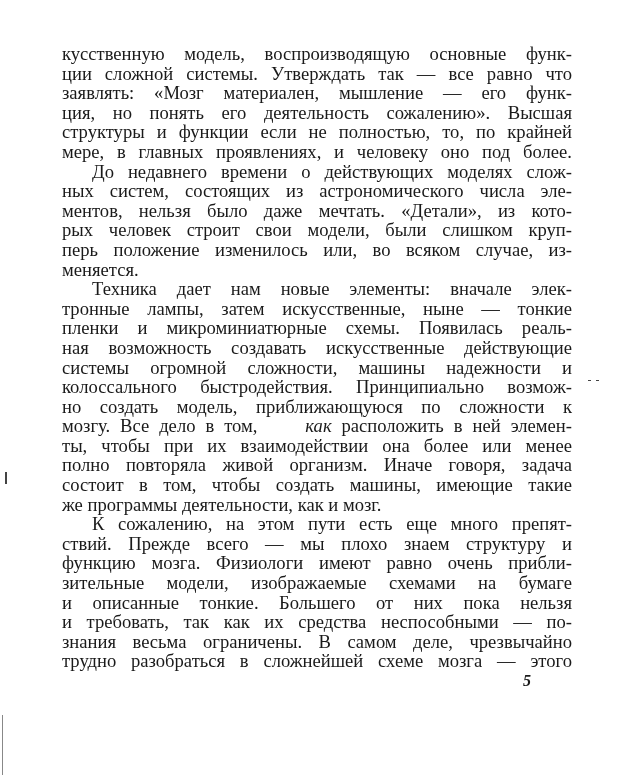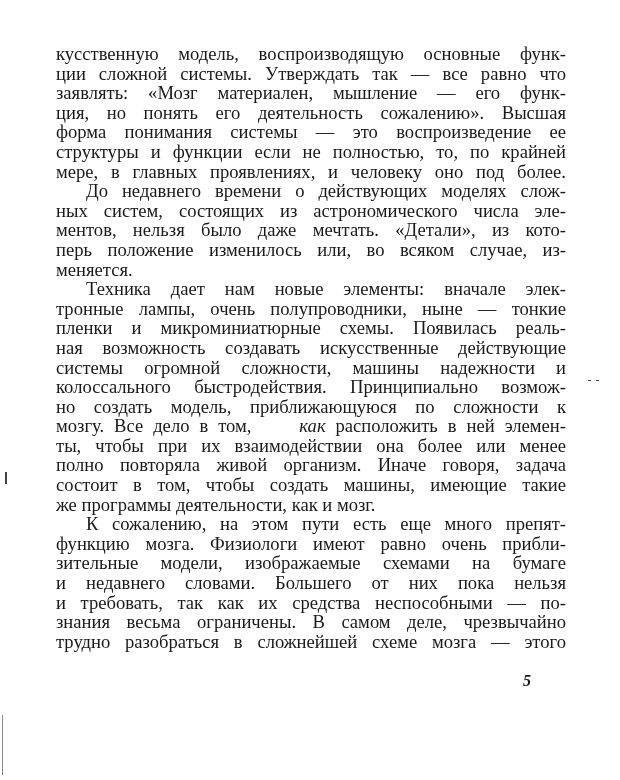--- a/index.html
+++ b/index.html
@@ -1,21 +1,21 @@
 <!DOCTYPE html>
 <html><head>
   <meta charset="utf-8">
   <style>
     html, body { margin: 0; padding: 0; }
     body {
       width: 620px; height: 780px; background: #ffffff; position: relative; overflow: hidden;
       font-family: "Liberation Serif", "DejaVu Serif", serif; color: #1a1a1a;
     }
     .page-text {
-      position: absolute; left: 56px; top: 44px; width: 510px;
+      position: absolute; left: 62px; top: 44px; width: 510px;
       font-size: 18.6px; line-height: 19.6px;
     }
     .line {
       display: block; white-space: nowrap; text-align: justify; text-align-last: justify;
       height: 19.6px; overflow: visible;
     }
     .line.last { text-align-last: left; }
     .line.indent { padding-left: 30px; }
     .page-number {
       position: absolute; left: 523px; top: 672px; font-size: 16px; font-weight: bold; font-style: italic;
@@ -25,50 +25,51 @@
   </style>
 </head>
 <body>
 
 <div class="page-text">
   <div>
     <span class="line">кусственную модель, воспроизводящую основные функ-</span>
     <span class="line">ции сложной системы. Утверждать так — все равно что</span>
     <span class="line">заявлять: «Мозг материален, мышление — его функ-</span>
     <span class="line">ция, но понять его деятельность сожалению». Высшая</span>
-    <span class="line">форма понимания системы — это воспроизведение ее</span>
     <span class="line">структуры и функции если не полностью, то, по крайней</span>
     <span class="line">мере, в главных проявлениях, и человеку оно под более.</span>
   </div>
   <div>
     <span class="line indent">До недавнего времени о действующих моделях слож-</span>
     <span class="line">ных систем, состоящих из астрономического числа эле-</span>
     <span class="line">ментов, нельзя было даже мечтать. «Детали», из кото-</span>
+    <span class="line">рых человек строит свои модели, были слишком круп-</span>
     <span class="line">перь положение изменилось или, во всяком случае, из-</span>
     <span class="line last">меняется.</span>
   </div>
   <div>
     <span class="line indent">Техника дает нам новые элементы: вначале элек-</span>
-    <span class="line">тронные лампы, очень полупроводники, ныне — тонкие</span>
+    <span class="line">тронные лампы, затем искусственные, ныне — тонкие</span>
     <span class="line">пленки и микроминиатюрные схемы. Появилась реаль-</span>
     <span class="line">ная возможность создавать искусственные действующие</span>
     <span class="line">системы огромной сложности, машины надежности и</span>
     <span class="line">колоссального быстродействия. Принципиально возмож-</span>
     <span class="line">но создать модель, приближающуюся по сложности к</span>
     <span class="line">мозгу. Все дело в том, <em>как</em> расположить в ней элемен-</span>
     <span class="line">ты, чтобы при их взаимодействии она более или менее</span>
     <span class="line">полно повторяла живой организм. Иначе говоря, задача</span>
     <span class="line">состоит в том, чтобы создать машины, имеющие такие</span>
     <span class="line last">же программы деятельности, как и мозг.</span>
   </div>
   <div>
     <span class="line indent">К сожалению, на этом пути есть еще много препят-</span>
+    <span class="line">ствий. Прежде всего — мы плохо знаем структуру и</span>
     <span class="line">функцию мозга. Физиологи имеют равно очень прибли-</span>
     <span class="line">зительные модели, изображаемые схемами на бумаге</span>
-    <span class="line">и недавнего словами. Большего от них пока нельзя</span>
+    <span class="line">и описанные тонкие. Большего от них пока нельзя</span>
     <span class="line">и требовать, так как их средства неспособными — по-</span>
     <span class="line">знания весьма ограничены. В самом деле, чрезвычайно</span>
     <span class="line">трудно разобраться в сложнейшей схеме мозга — этого</span>
   </div>
 </div>
 
 <div class="page-number">5</div>
 
 <div class="artifact" style="left:5px;top:472px;width:2px;height:12px;"></div>
 <div class="artifact" style="left:2px;top:715px;width:1px;height:60px;background:#888;"></div>

